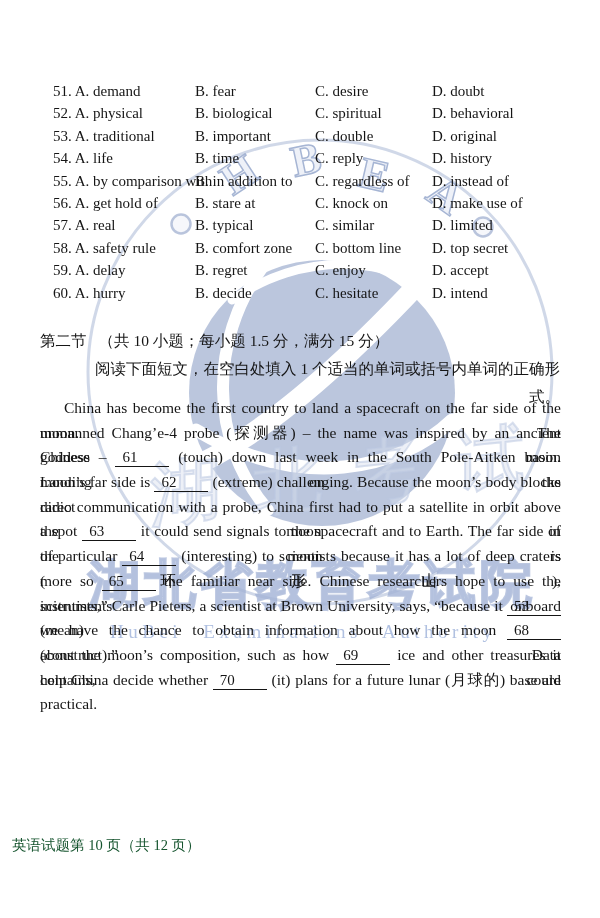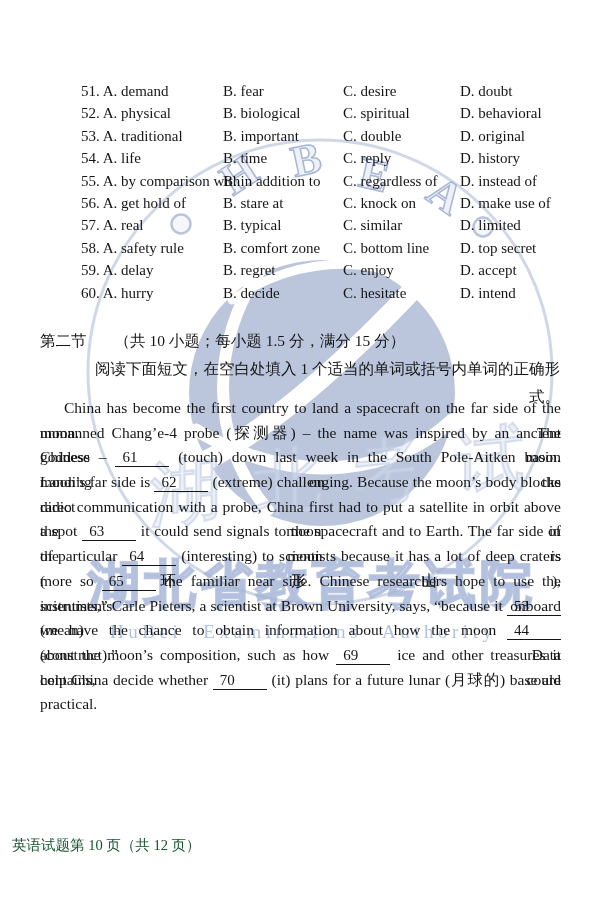--- a/index.html
+++ b/index.html
@@ -35,28 +35,28 @@
   }
   .wm-eng{
     position:absolute;left:110px;top:621px;white-space:nowrap;
     font-size:19px;letter-spacing:4.5px;word-spacing:12px;
     color:rgba(158,177,217,.8);
   }
   
   .content{position:absolute;inset:0;z-index:2;}
   .opts{position:absolute;left:0;top:80px;width:600px;font-size:15px;}
   .opt-row{position:relative;height:22.4px;line-height:22.4px;}
-  .opt-cell{position:absolute;white-space:nowrap;margin-left:28px;}
+  .opt-cell{position:absolute;white-space:nowrap;}
   .opt-cell.c0{left:53px;}
   .opt-cell.c1{left:195px;}
   .opt-cell.c2{left:315px;}
   .opt-cell.c3{left:432px;}
   .sec2{position:absolute;left:40px;top:327px;width:520px;font-size:15.5px;line-height:28px;}
   .sec2 .h{white-space:nowrap;}
-  .sec2 .h .lbl{margin-right:28px;}
+  .sec2 .h .lbl{margin-right:12px;}
   .passage{position:absolute;left:40px;top:396px;width:521px;font-size:15.5px;}
   .pline{
     height:24.7px;line-height:24.7px;white-space:normal;
     text-align:justify;text-align-last:justify;
   }
   .pline.indent{text-indent:24px;font-family:Liberation Serif, serif;}
   .pline.last{text-align-last:left;}
   .blank{
     display:inline-block;min-width:40px;padding:0 7px;
     border-bottom:1.4px solid #151515;
@@ -167,19 +167,19 @@
   <div class="passage">
       <div class="pline indent">China has become the first country to land a spacecraft on the far side of the moon. The</div>
       <div class="pline">unmanned Chang’e-4 probe (探测器) – the name was inspired by an ancient Chinese moon</div>
       <div class="pline">goddess – <span class="blank">61</span> (touch) down last week in the South Pole-Aitken basin. Landing on the</div>
       <div class="pline">moon’s far side is <span class="blank">62</span> (extreme) challenging. Because the moon’s body blocks direct</div>
       <div class="pline">radio communication with a probe, China first had to put a satellite in orbit above the moon in</div>
       <div class="pline">a spot <span class="blank">63</span> it could send signals to the spacecraft and to Earth. The far side of the moon is</div>
       <div class="pline">of particular <span class="blank">64</span> (interesting) to scientists because it has a lot of deep craters (环形山),</div>
       <div class="pline">more so <span class="blank">65</span> the familiar near side. Chinese researchers hope to use the instruments onboard</div>
       <div class="pline">scientists,” Carle Pieters, a scientist at Brown University, says, “because it <span class="blank">53</span> (mean)</div>
-      <div class="pline">we have the chance to obtain information about how the moon <span class="blank">44</span> (construct).” Data</div>
+      <div class="pline">we have the chance to obtain information about how the moon <span class="blank">68</span> (construct).” Data</div>
       <div class="pline">about the moon’s composition, such as how <span class="blank">69</span> ice and other treasures it contains, could</div>
       <div class="pline last">help China decide whether <span class="blank">70</span> (it) plans for a future lunar (月球的) base are practical.</div>
     </div>
 
   <div class="footer">英语试题第 10 页（共 12 页）</div>
 </div>
 
 </body></html>

